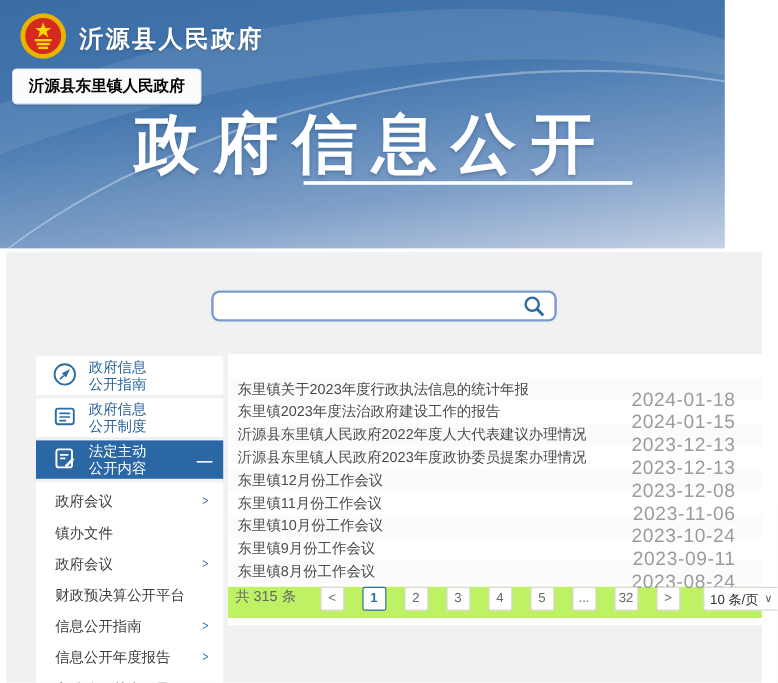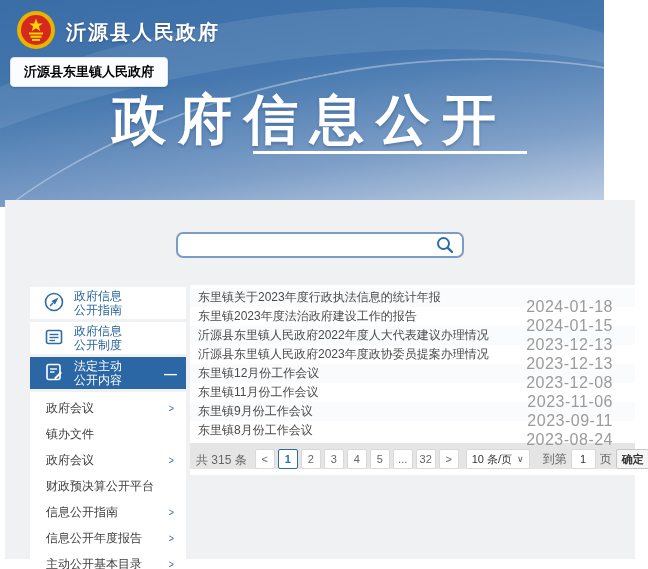--- a/index.html
+++ b/index.html
@@ -15,50 +15,50 @@
   .banner-top { position:absolute; left:16px; top:10px; display:flex; align-items:center; gap:10px; cursor:pointer; }
   .site-name { color:#fff; font-size:20px; font-weight:bold; letter-spacing:2px; text-shadow:0 1px 2px rgba(0,0,0,0.25); }
   .sub-site { position:absolute; left:10px; top:57px; background:#fbfcfd; border:1px solid #dce6f0; border-radius:4px;
               padding:5px 13px; color:#000000; font-size:13px; font-weight:bold; cursor:pointer;
               box-shadow:0 1px 2px rgba(0,0,0,0.18); }
   .page-title { position:absolute; left:112px; top:84px; color:#fff; font-size:54px; font-weight:bold;
                 letter-spacing:12px; text-shadow:0 2px 3px rgba(20,50,90,0.3); white-space:nowrap; }
   .title-underline { position:absolute; left:253px; top:151px; width:274px; height:3px; background:#fff; }
 
   
-  .content { position:absolute; left:5px; top:200px; width:630px; height:359px; background:#f0f1f2; }
+  .content { position:absolute; left:5px; top:210px; width:630px; height:359px; background:#f0f1f2; }
 
   .search-row { position:absolute; left:0; top:32px; width:100%; display:flex; justify-content:center; }
   .search-box { width:288px; height:26px; background:#fff; border:2px solid #7b9cc7; border-radius:7px;
                 display:flex; align-items:center; padding:0 7px 0 8px; }
   .search-box input { border:none; outline:none; flex:1; height:20px; font-size:12px; background:transparent; }
   .search-btn { display:flex; align-items:center; cursor:pointer; }
 
   
   .sidebar { position:absolute; left:25px; top:87px; width:156px; }
   .side-item { height:32px; background:#fff; margin-bottom:3px; display:flex; align-items:center;
                padding:0 9px 0 13px; gap:9px; color:#28639b; font-size:12px; cursor:pointer; }
   .side-item .labels { display:flex; flex-direction:column; line-height:14px; }
   .side-item.selected { background:#2b67a5; color:#fff; }
   .side-item .collapse { margin-left:auto; font-weight:bold; font-size:13px; }
   .submenu { background:#fff; padding:3px 0 6px; }
   .sub-item { height:26px; display:flex; align-items:center; padding:0 12px 0 16px; font-size:12px;
               color:#3d3d3d; cursor:pointer; }
   .sub-item .chev { margin-left:auto; color:#2e6da4; font-size:11px; transform:scaleX(0.8); }
 
   
-  .main-list { position:absolute; left:185px; top:85px; width:445px; background:#fff; padding:3px 0 6px; }
+  .main-list { position:absolute; left:185px; top:85px; width:445px; background:#fff; padding:20px 0 6px; }
   .row { height:19px; display:flex; align-items:center; padding:0 22px 0 8px; }
   .row:nth-child(odd) { background:#fafbfc; }
   .row .t { color:#4a4a4a; font-size:12px; flex:1; white-space:nowrap; overflow:hidden; cursor:pointer; }
   .row .d { color:#9b9b9b; font-size:16px; margin-left:10px; letter-spacing:0.5px;margin-top:19px; }
 
   
-  .pagination { height:26px; margin-top:3px; display:flex; align-items:flex-end; gap:3px;
-                padding:0 4px 0 6px; font-size:12px; color:#666; background:#e5e5e5; }
+  .pagination { height:26px; margin-top:3px; display:flex; align-items:flex-start; gap:15px;
+                padding:0 4px 0 6px; font-size:12px; color:#666; background:#bef264; }
   .total { margin-right:5px; white-space:nowrap; }
   .pg { min-width:20px; height:20px; border:1px solid #d9d9d9; border-radius:2px; background:#fff; color:#666;
         font-size:11px; display:flex; align-items:center; justify-content:center; padding:0 4px; cursor:pointer; }
   .pg.current { border-color:#2e6da4; color:#2e6da4; font-weight:bold; }
   .pg-select { height:20px; border:1px solid #d9d9d9; border-radius:2px; background:#fff; padding:0 5px;
                display:flex; align-items:center; gap:5px; font-size:11px; color:#333; cursor:pointer; margin:0 4px; white-space:nowrap; }
   .pg-select .caret { font-size:9px; color:#555; }
   .jump { display:flex; align-items:center; gap:4px; margin-left:6px; white-space:nowrap; }
   .jump input { width:25px; height:20px; border:1px solid #d9d9d9; border-radius:2px; text-align:center;
                 font-size:11px; color:#333; outline:none; }
@@ -207,20 +207,24 @@
     </div>
     <div class="row">
       <span class="t">东里镇12月份工作会议</span>
       <span class="d">2023-12-08</span>
     </div>
     <div class="row">
       <span class="t">东里镇11月份工作会议</span>
       <span class="d">2023-11-06</span>
     </div>
     <div class="row">
+      <span class="t">东里镇10月份工作会议</span>
+      <span class="d">2023-10-24</span>
+    </div>
+    <div class="row">
       <span class="t">东里镇9月份工作会议</span>
       <span class="d">2023-09-11</span>
     </div>
     <div class="row">
       <span class="t">东里镇8月份工作会议</span>
       <span class="d">2023-08-24</span>
     </div>
 
     <div class="pagination">
       <span class="total">共 315 条</span>

